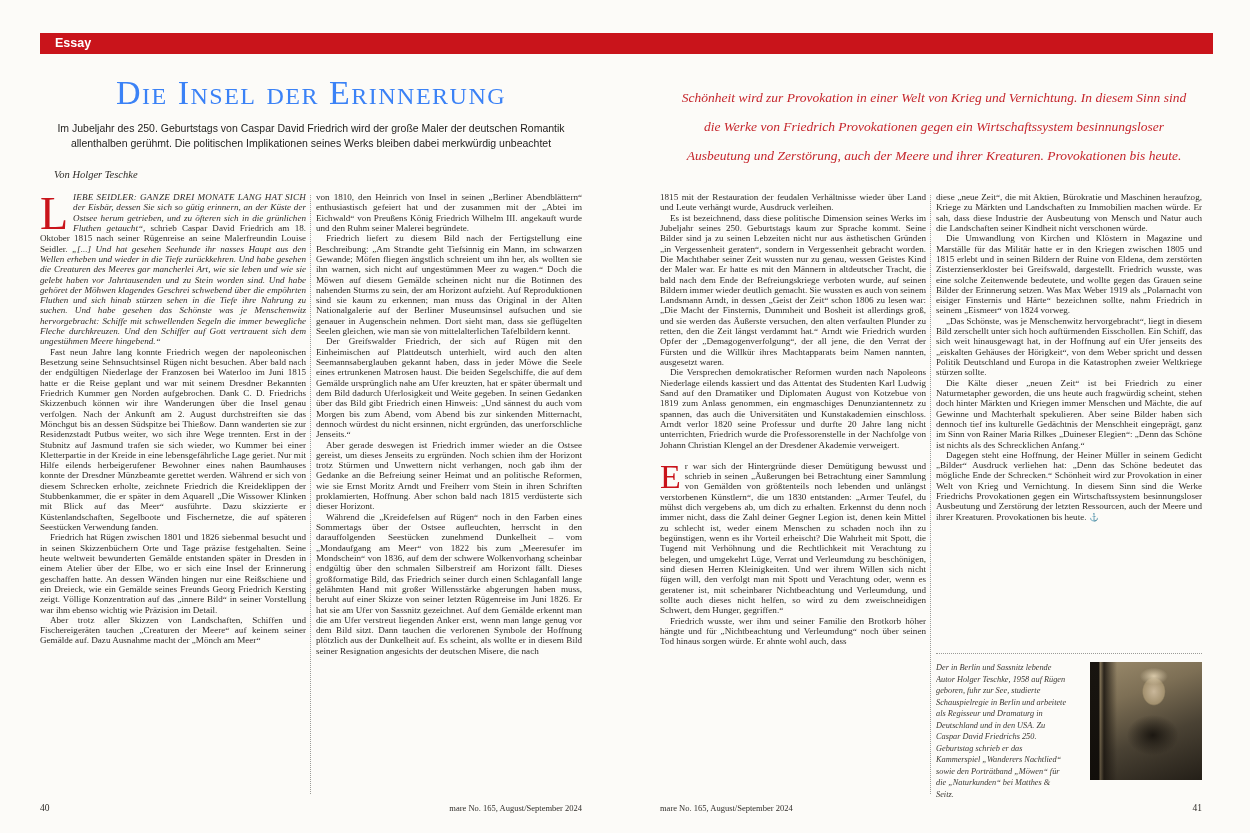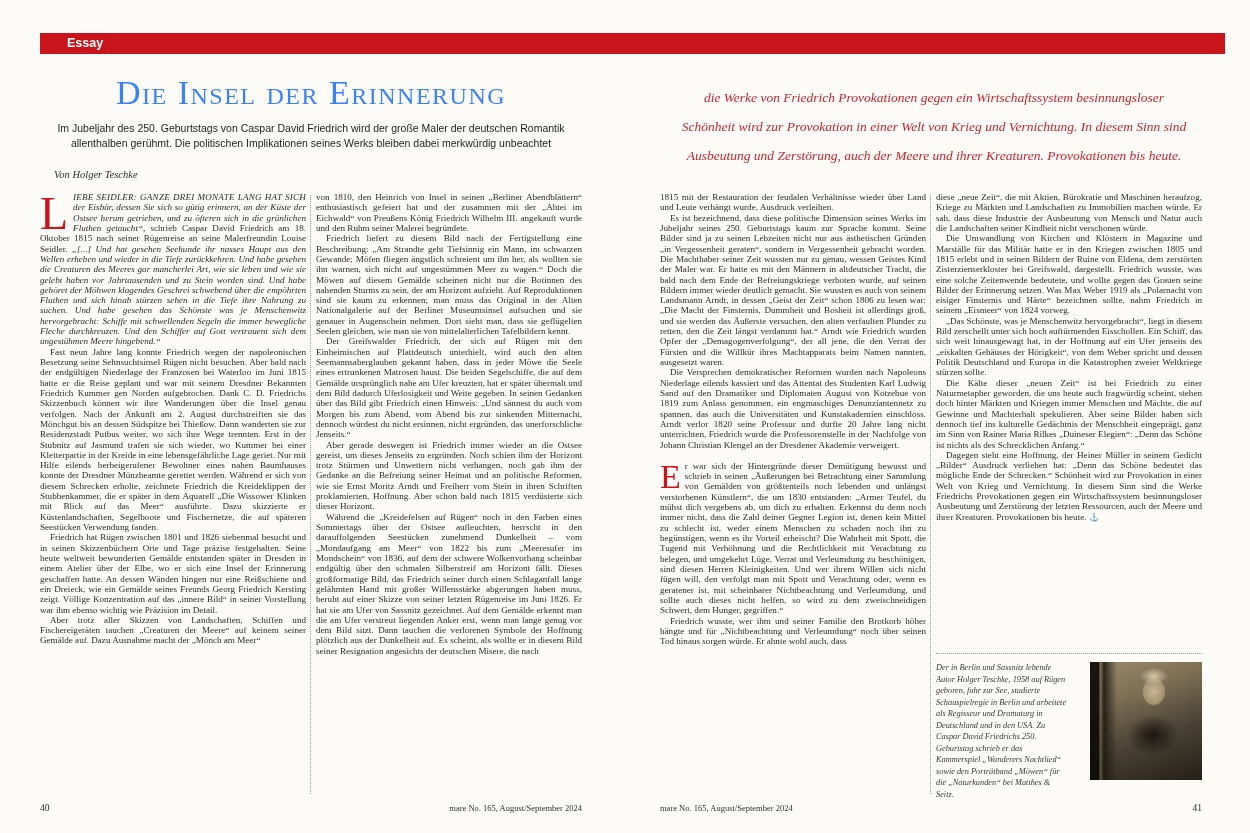--- a/index.html
+++ b/index.html
@@ -1,18 +1,18 @@
 <!DOCTYPE html>
 <html><head>
 <meta charset="utf-8">
 <style>
   html,body{margin:0;padding:0;background:#e8e6e1;}
   .spread{position:relative;width:1250px;height:833px;background:#fcfbf8;
           font-family:"Liberation Serif","DejaVu Serif",serif;color:#2e2b27;overflow:hidden;}
-  .red-bar{position:absolute;left:40px;top:33px;width:1173px;height:21px;background:#c9141b;padding-left:12px;}
+  .red-bar{position:absolute;left:40px;top:33px;width:1173px;height:21px;background:#c9141b;}
   .red-bar .lbl{display:inline-block;padding-left:15px;line-height:21px;color:#fff;
           font-family:"Liberation Sans","DejaVu Sans",sans-serif;font-weight:bold;font-size:12.5px;}
   .lp-title{position:absolute;left:40px;top:74px;width:542px;text-align:center;
           font-variant:small-caps;font-size:34px;letter-spacing:1.5px;color:#3b82f6;font-weight:normal;margin:0;}
   .subtitle{position:absolute;left:40px;top:121px;width:542px;text-align:center;
           font-family:"Liberation Sans","DejaVu Sans",sans-serif;font-weight:normal;font-size:10.5px;
           line-height:15px;color:#1f1d1b;}
   .byline{position:absolute;left:42px;top:169px;font-style:italic;font-size:10.5px;color:#2e2b27;margin-left:12px;}
   .columns{position:absolute;top:192px;width:542px;height:610px;display:flex;justify-content:space-between;}
   .lp-cols{left:40px;}
@@ -78,22 +78,22 @@
         <p class="para ind"><span class="seg rm">Während die „Kreidefelsen auf Rügen“ noch in den Farben eines Sommertags über der Ostsee aufleuchten, herrscht in den darauffolgenden Seestücken zunehmend Dunkelheit – vom „Mondaufgang am Meer“ von 1822 bis zum „Meeresufer im Mondschein“ von 1836, auf dem der schwere Wolkenvorhang scheinbar endgültig über den schmalen Silberstreif am Horizont fällt. Dieses großformatige Bild, das Friedrich seiner durch einen Schlaganfall lange gelähmten Hand mit großer Willensstärke abgerungen haben muss, beruht auf einer Skizze von seiner letzten Rügenreise im Juni 1826. Er hat sie am Ufer von Sassnitz gezeichnet. Auf dem Gemälde erkennt man die am Ufer verstreut liegenden Anker erst, wenn man lange genug vor dem Bild sitzt. Dann tauchen die verlorenen Symbole der Hoffnung plötzlich aus der Dunkelheit auf. Es scheint, als wollte er in diesem Bild seiner Resignation angesichts der deutschen Misere, die nach</span></p>
       </div>
   </div>
 
   <div class="footer f-left">
     <span class="pageno">40</span>
     <span class="mare">mare No. 165, August/September 2024</span>
   </div>
 
   <div class="pullquote" id="pullquote-lines">
+      <div class="pq-line">Schönheit wird zur Provokation in einer Welt von Krieg und Vernichtung. In diesem Sinn sind</div>
       <div class="pq-line">die Werke von Friedrich Provokationen gegen ein Wirtschaftssystem besinnungsloser</div>
-      <div class="pq-line">Schönheit wird zur Provokation in einer Welt von Krieg und Vernichtung. In diesem Sinn sind</div>
       <div class="pq-line">Ausbeutung und Zerstörung, auch der Meere und ihrer Kreaturen. Provokationen bis heute.</div>
     </div>
 
   <div class="columns rp-cols">
     <div class="col" id="rp-c1">
         <p class="para"><span class="seg rm">1815 mit der Restauration der feudalen Verhältnisse wieder über Land und Leute verhängt wurde, Ausdruck verleihen.</span></p>
         <p class="para ind"><span class="seg rm">Es ist bezeichnend, dass diese politische Dimension seines Werks im Jubeljahr seines 250. Geburtstags kaum zur Sprache kommt. Seine Bilder sind ja zu seinen Lebzeiten nicht nur aus ästhetischen Gründen „in Vergessenheit geraten“, sondern in Vergessenheit gebracht worden. Die Machthaber seiner Zeit wussten nur zu genau, wessen Geistes Kind der Maler war. Er hatte es mit den Männern in altdeutscher Tracht, die bald nach dem Ende der Befreiungskriege verboten wurde, auf seinen Bildern immer wieder deutlich gemacht. Sie wussten es auch von seinem Landsmann Arndt, in dessen „Geist der Zeit“ schon 1806 zu lesen war: „Die Macht der Finsternis, Dummheit und Bosheit ist allerdings groß, und sie werden das Äußerste versuchen, den alten verfaulten Plunder zu retten, den die Zeit längst verdammt hat.“ Arndt wie Friedrich wurden Opfer der „Demagogenverfolgung“, der all jene, die den Verrat der Fürsten und die Willkür ihres Machtapparats beim Namen nannten, ausgesetzt waren.</span></p>
         <p class="para ind"><span class="seg rm">Die Versprechen demokratischer Reformen wurden nach Napoleons Niederlage eilends kassiert und das Attentat des Studenten Karl Ludwig Sand auf den Dramatiker und Diplomaten August von Kotzebue von 1819 zum Anlass genommen, ein engmaschiges Denunziantennetz zu spannen, das auch die Universitäten und Kunstakademien einschloss. Arndt verlor 1820 seine Professur und durfte 20 Jahre lang nicht unterrichten, Friedrich wurde die Professorenstelle in der Nachfolge von Johann Christian Klengel an der Dresdener Akademie verweigert.</span></p>
         <p class="para gap"><span class="drop drop3">E</span><span class="seg rm">r war sich der Hintergründe dieser Demütigung bewusst und schrieb in seinen „Äußerungen bei Betrachtung einer Sammlung von Gemälden von größtenteils noch lebenden und unlängst verstorbenen Künstlern“, die um 1830 entstanden: „Armer Teufel, du mühst dich vergebens ab, um dich zu erhalten. Erkennst du denn noch immer nicht, dass die Zahl deiner Gegner Legion ist, denen kein Mittel zu schlecht ist, weder einem Menschen zu schaden noch ihn zu begünstigen, wenn es ihr Vorteil erheischt? Die Wahrheit mit Spott, die Tugend mit Verhöhnung und die Rechtlichkeit mit Verachtung zu belegen, und umgekehrt Lüge, Verrat und Verleumdung zu beschönigen, sind diesen Herren Kleinigkeiten. Und wer ihrem Willen sich nicht fügen will, den verfolgt man mit Spott und Verachtung oder, wenn es geratener ist, mit scheinbarer Nichtbeachtung und Verleumdung, und sollte auch dieses nicht helfen, so wird zu dem zweischneidigen Schwert, dem Hunger, gegriffen.“</span></p>
         <p class="para ind"><span class="seg rm">Friedrich wusste, wer ihm und seiner Familie den Brotkorb höher hängte und für „Nichtbeachtung und Verleumdung“ noch über seinen Tod hinaus sorgen würde. Er ahnte wohl auch, dass</span></p>

